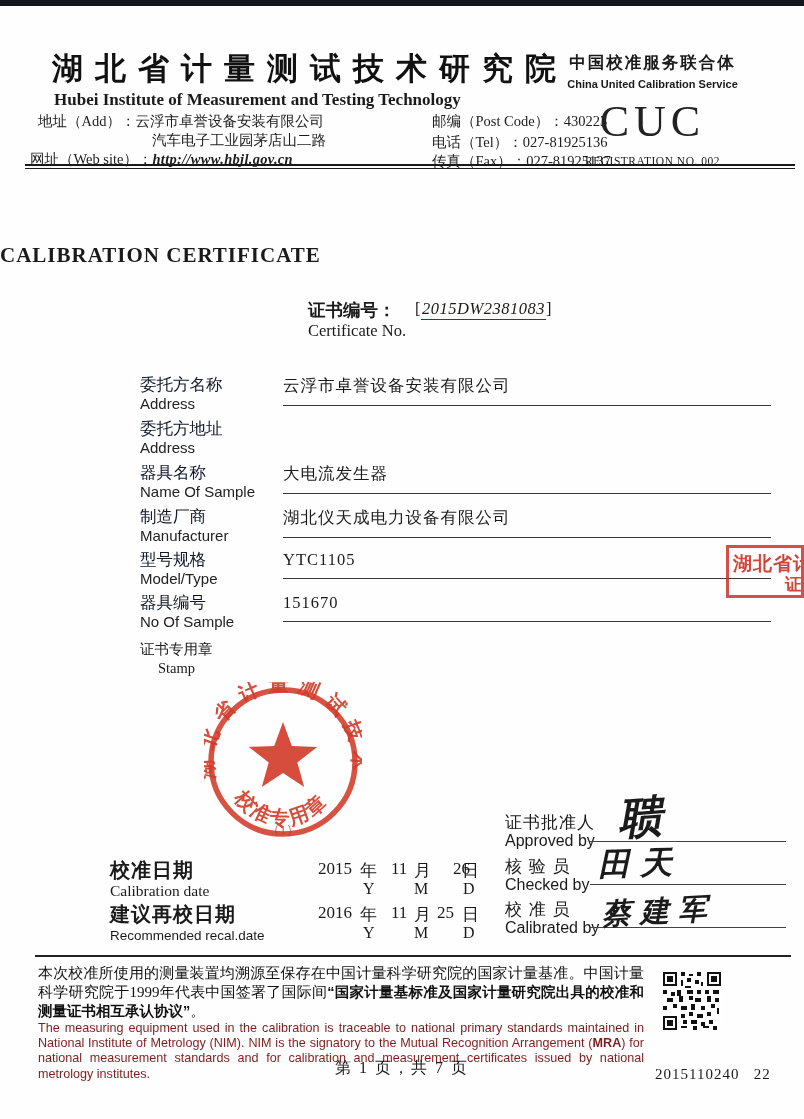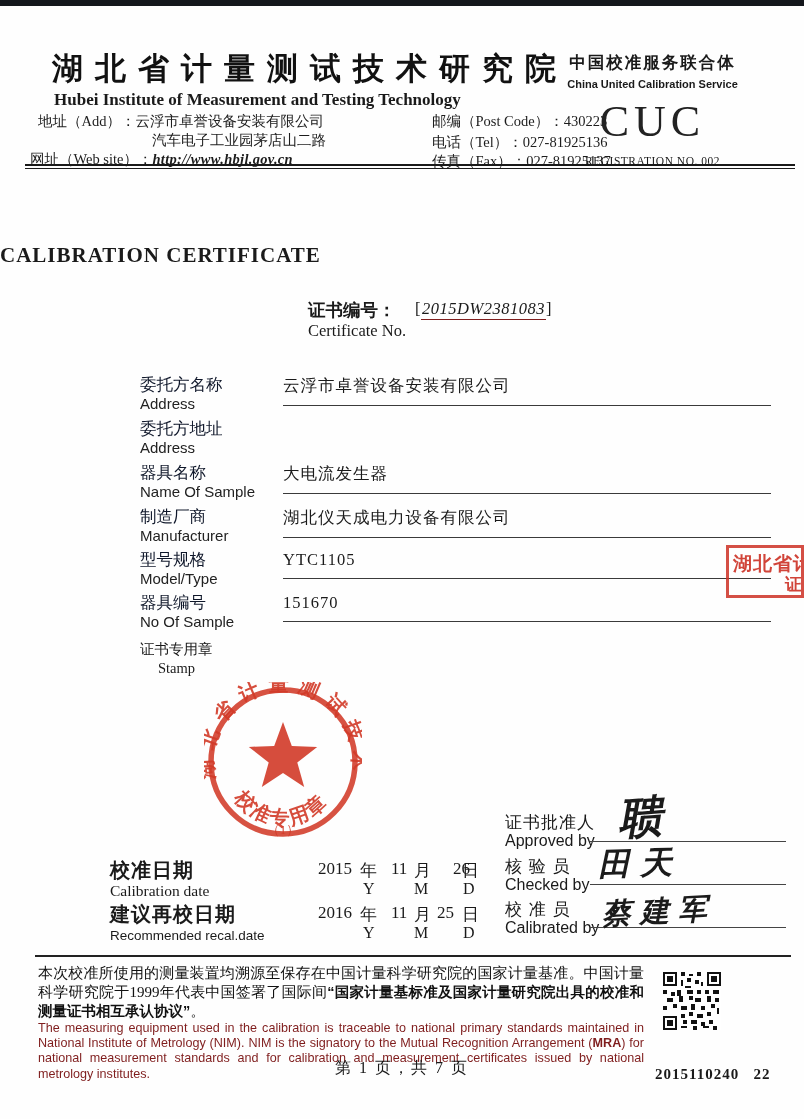--- a/index.html
+++ b/index.html
@@ -75,21 +75,21 @@
   .sig2 { left:598px; top:842px; font-size:32px; letter-spacing:10px; transform:rotate(-2deg); }
   .sig3 { left:602px; top:892px; font-size:29px; letter-spacing:9px; transform:rotate(-3deg); }
 
   
   .foot-rule { top:955px; left:35px; width:756px; border-top:2.5px solid #222; }
   .foot-cn { top:964px; left:38px; width:606px; font-size:15px; line-height:19px; color:#111; text-align:justify; }
   .foot-cn b { font-family:"Liberation Sans","DejaVu Sans",sans-serif; font-size:14.5px; }
   .foot-en { top:1021px; left:38px; width:606px; font-size:12.6px; line-height:15.2px; color:#7f1d1d; text-align:justify; font-family:"Liberation Sans","DejaVu Sans",sans-serif; }
   .qr { top:972px; left:663px; }
   .page-num { top:1058px; left:0; width:804px; text-align:center; font-size:16px; letter-spacing:2px; }
-  .doc-num { top:1066px; left:655px; font-size:15px; letter-spacing:1px;font-weight:bold; }
+  .doc-num { top:1066px; left:655px; font-size:15px; letter-spacing:1px; }
 </style>
 </head>
 <body>
 
 <div class="page">
 
   <div class="abs scan-bar"></div>
 
   <div class="abs inst-cn serif">湖北省计量测试技术研究院</div>
   <div class="abs inst-en serif">Hubei Institute of Measurement and Testing Technology</div>

